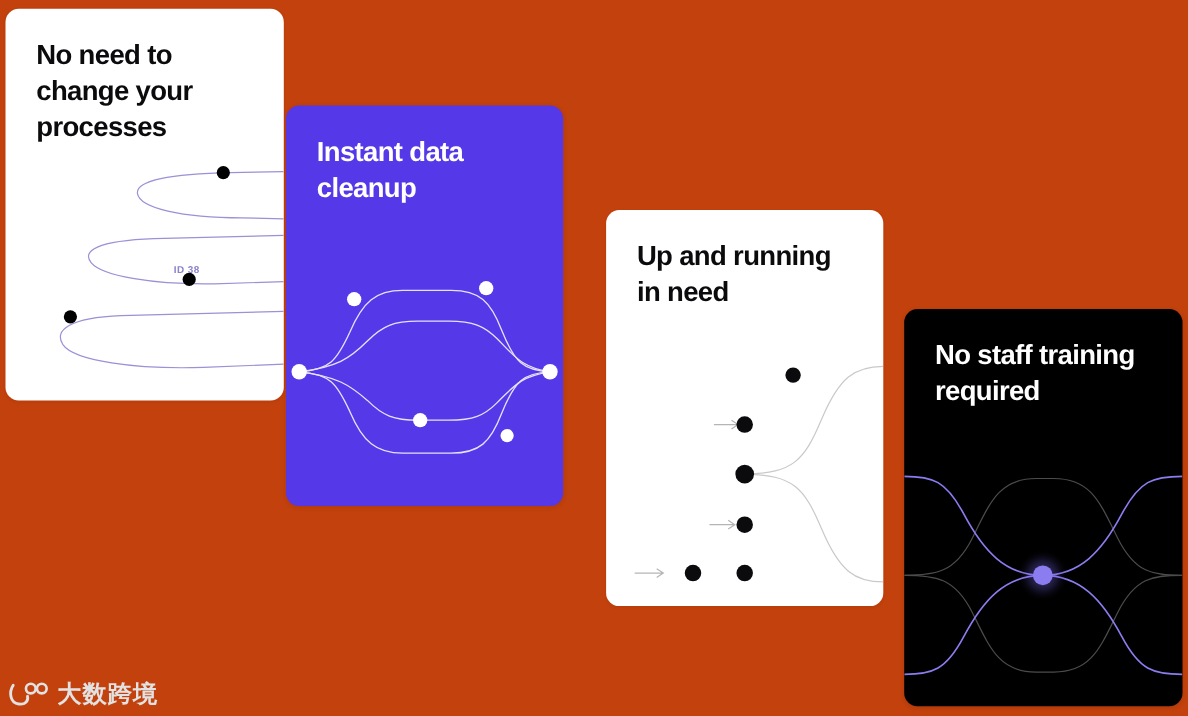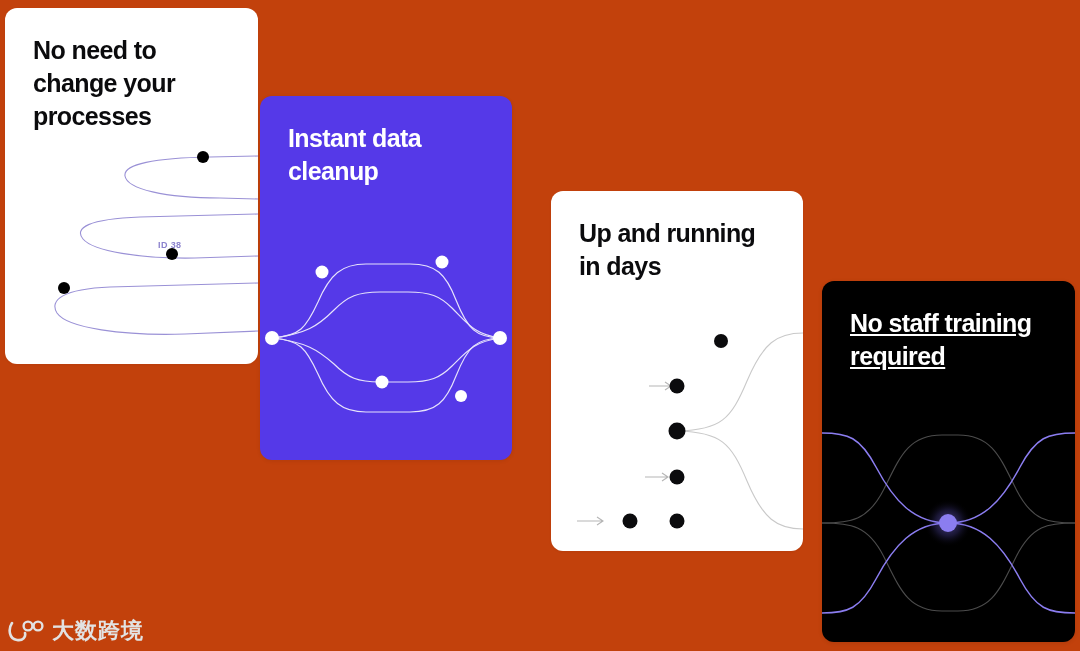--- a/index.html
+++ b/index.html
@@ -81,21 +81,21 @@
 
   
   #card-training {
     left: 822px;
     top: 281px;
     width: 253px;
     height: 361px;
     background: #000000;
     box-shadow: 0 1px 4px rgba(0,0,0,0.10);
   }
-  #card-training .card-title { color: #ffffff; text-decoration: underline; }
+  #card-training .card-title { color: #ffffff; }
 
   
   #watermark {
     position: absolute;
     left: 8px;
     bottom: 8px;
     display: flex;
     align-items: center;
     gap: 8px;
     opacity: 1;
@@ -172,21 +172,21 @@
       <g fill="#0b0b0d">
         <circle cx="170" cy="150" r="7"></circle>
         <circle cx="126" cy="195" r="7.5"></circle>
         <circle cx="126" cy="240" r="8.5"></circle>
         <circle cx="126" cy="286" r="7.5"></circle>
         <circle cx="126" cy="330" r="7.5"></circle>
         <circle cx="79" cy="330" r="7.5"></circle>
       </g>
     </svg>
     <div class="card-title">Up and running
-in days</div>
+in need</div>
   </div>
 
   <div class="card" id="card-training">
     <svg class="card-art" viewBox="0 0 253 361" preserveAspectRatio="none">
       <defs>
         <radialGradient id="nodeGlow" cx="50%" cy="50%" r="50%">
           <stop offset="0%" stop-color="#8b7df0" stop-opacity="0.55"></stop>
           <stop offset="55%" stop-color="#6d5fe0" stop-opacity="0.22"></stop>
           <stop offset="100%" stop-color="#000000" stop-opacity="0"></stop>
         </radialGradient>

